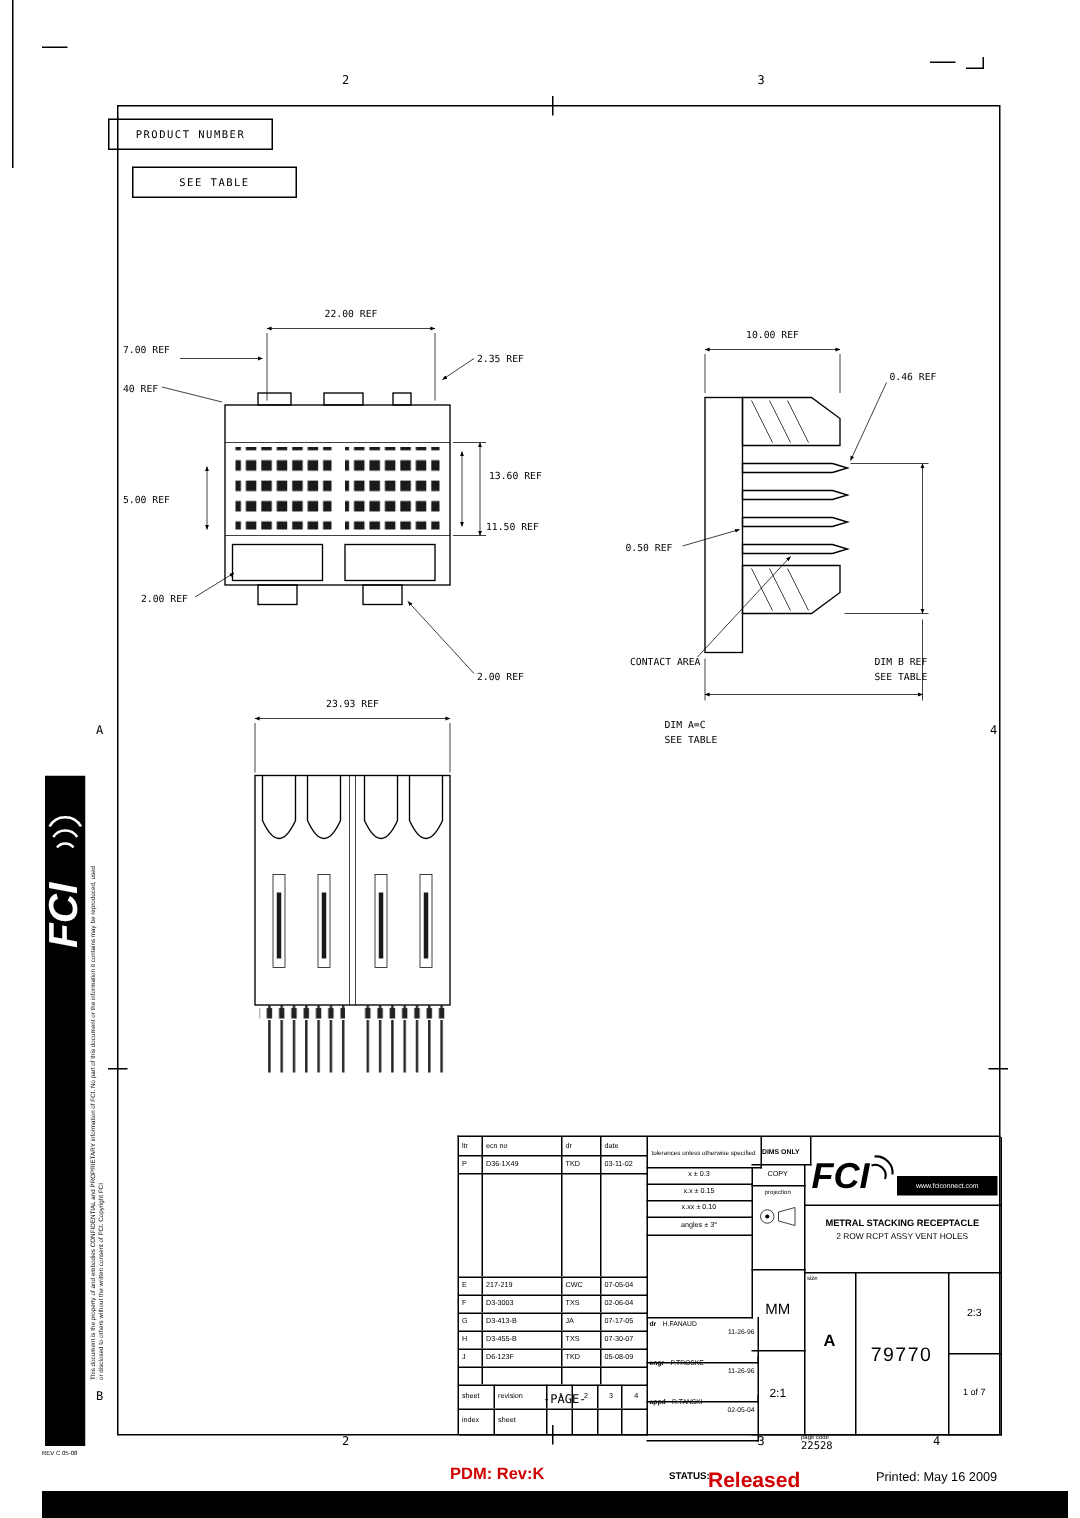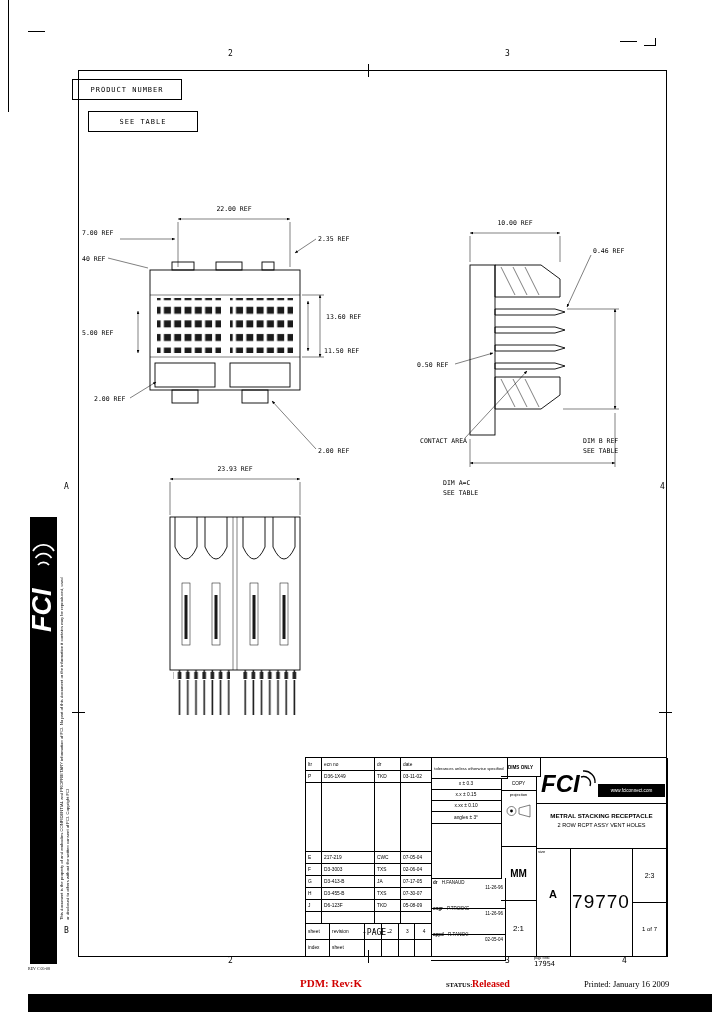--- a/index.html
+++ b/index.html
@@ -25,21 +25,21 @@
   .fa{width:23px;border-right:1px solid #000}
   .fb{width:35px;border-right:1px solid #000}
   .fn{width:15px;border-right:1px solid #000;justify-content:center;padding-left:0}
   .fn:last-child{border-right:none}
   .notice{position:absolute;writing-mode:vertical-rl;transform:rotate(180deg);
           font-family:"Liberation Sans",sans-serif;font-size:4.2px;line-height:1.35;color:#000}
   svg text{font-family:"DejaVu Sans Mono",monospace;font-size:6.5px;fill:#000}
   .d{stroke:#000;stroke-width:0.9;fill:none}
   .th{stroke:#000;stroke-width:0.5;fill:none}
   .red{color:#d10000;font-weight:bold}
-  .sans{font-family:Liberation Serif, serif}
+  .sans{font-family:Liberation Sans, sans-serif}
 </style>
 </head>
 <body>
 
 <div class="ln" style="left:8px;top:0;width:1px;height:112px"></div>
 <div class="ln" style="left:28px;top:31px;width:17px;height:1px"></div>
 <div class="ln" style="left:620px;top:41px;width:17px;height:1px"></div>
 <div class="ln" style="left:644px;top:45px;width:12px;height:1px"></div>
 <div class="ln" style="left:655px;top:38px;width:1px;height:8px"></div>
 
@@ -51,21 +51,21 @@
 
 <div class="z" style="left:228px;top:49px">2</div>
 <div class="z" style="left:505px;top:49px">3</div>
 <div class="z" style="left:64px;top:482px">A</div>
 <div class="z" style="left:64px;top:926px">B</div>
 <div class="z" style="left:660px;top:482px">4</div>
 <div class="z" style="left:228px;top:956px">2</div>
 <div class="z" style="left:362px;top:928px">-PAGE-</div>
 <div class="z" style="left:505px;top:956px">3</div>
 <div class="z sans" style="left:534px;top:955px;font-size:4px">page code</div>
-<div class="z" style="left:534px;top:960px;font-size:7px">17954</div>
+<div class="z" style="left:534px;top:960px;font-size:7px">22528</div>
 <div class="z" style="left:622px;top:956px">4</div>
 
 <div class="box" style="left:72px;top:79px;width:108px;height:19px">PRODUCT NUMBER</div>
 <div class="box" style="left:88px;top:111px;width:108px;height:19px">SEE TABLE</div>
 
 <svg class="abs" style="left:30px;top:517px" width="27" height="447" viewBox="0 0 27 447">
   <rect width="27" height="447" fill="#000"></rect>
   <g stroke="#fff" stroke-width="1.7" fill="none">
     <path d="M8 48 A7 7 0 0 1 19 48"></path>
     <path d="M5.5 41 A9.5 9.5 0 0 1 21.5 41"></path>
@@ -308,44 +308,44 @@
   <div class="c cc" style="left:195px;top:0;width:35px;height:18px;font-size:4.6px;font-weight:bold;padding:0 2px">DIMS ONLY</div>
   <div class="c cc" style="left:195px;top:18px;width:35px;height:14px">COPY</div>
   <div class="c" style="left:195px;top:32px;width:35px;height:56px;text-align:center">
     <div style="font-size:4px;margin-top:2px">projection</div>
     <svg width="27" height="16" viewBox="0 0 27 16" style="margin-top: 6px">
       <circle cx="6.5" cy="8" r="4.5" class="th"></circle>
       <circle cx="6.5" cy="8" r="1.4" fill="#000"></circle>
       <path class="th" d="M14 5 L25 2 L25 14 L14 11 Z"></path>
     </svg>
   </div>
-  <div class="c cc" style="left:195px;top:88px;width:35px;height:54px;font-size:10px;font-weight:bold">MM</div>
+  <div class="c cc" style="left:195px;top:88px;width:35px;height:54px;font-size:10px;font-weight:normal">MM</div>
   <div class="c cc" style="left:195px;top:142px;width:35px;height:56px;font-size:8px">2:1</div>
 
   <div class="c" style="left:230px;top:0;width:131px;height:45px">
     <svg class="abs" style="left:3px;top:3px" width="58" height="38" viewBox="0 0 58 38">
       <text x="2" y="31" style="font-size:24px;font-weight:bold;font-style:italic;fill:#000;font-family:'Liberation Sans',sans-serif">FCI</text>
       <g stroke="#000" stroke-width="1.4" fill="none">
         <path d="M42 16 A7 7 0 0 1 51 25"></path>
         <path d="M44 10 A11 11 0 0 1 56 22"></path>
       </g>
     </svg>
     <div class="abs cc" style="left:62px;top:26px;width:67px;height:13px;background:#000;color:#fff;font-size:4.6px">www.fciconnect.com</div>
   </div>
   <div class="c" style="left:230px;top:45px;width:131px;height:45px;text-align:center">
     <div style="font-size:6.2px;font-weight:bold;margin-top:9px">METRAL STACKING RECEPTACLE</div>
     <div style="font-size:5.6px;margin-top:3px">2 ROW RCPT ASSY VENT HOLES</div>
   </div>
   <div class="c" style="left:230px;top:90px;width:34px;height:108px">
     <div style="font-size:4px;padding:1px 0 0 2px">size</div>
     <div class="cc" style="height:80px;font-size:11px;font-weight:bold">A</div>
   </div>
-  <div class="c cc" style="left:264px;top:90px;width:62px;height:108px;font-size:19px;letter-spacing:1px">79770</div>
+  <div class="c cc" style="left:264px;top:90px;width:62px;height:108px;font-size:13px;letter-spacing:1px">79770</div>
   <div class="c cc" style="left:326px;top:90px;width:35px;height:54px;font-size:7px">2:3</div>
   <div class="c cc" style="left:326px;top:144px;width:35px;height:54px;font-size:6px">1 of 7</div>
 </div>
 
 <div class="abs red sans" style="left:300px;top:977px;font-size:11px">PDM: Rev:K</div>
 <div class="abs sans" style="left:446px;top:981px;font-size:6.5px;font-weight:bold">STATUS:</div>
-<div class="abs red sans" style="left:472px;top:978px;font-size:10px">Released</div>
-<div class="abs sans" style="left:584px;top:979px;font-size:8.5px">Printed: January 16 2009</div>
+<div class="abs red sans" style="left:472px;top:978px;font-size:14px">Released</div>
+<div class="abs sans" style="left:584px;top:979px;font-size:8.5px">Printed: May 16 2009</div>
 
 <div class="ln" style="left:28px;top:994px;width:684px;height:18px"></div>
 
 </body></html>

